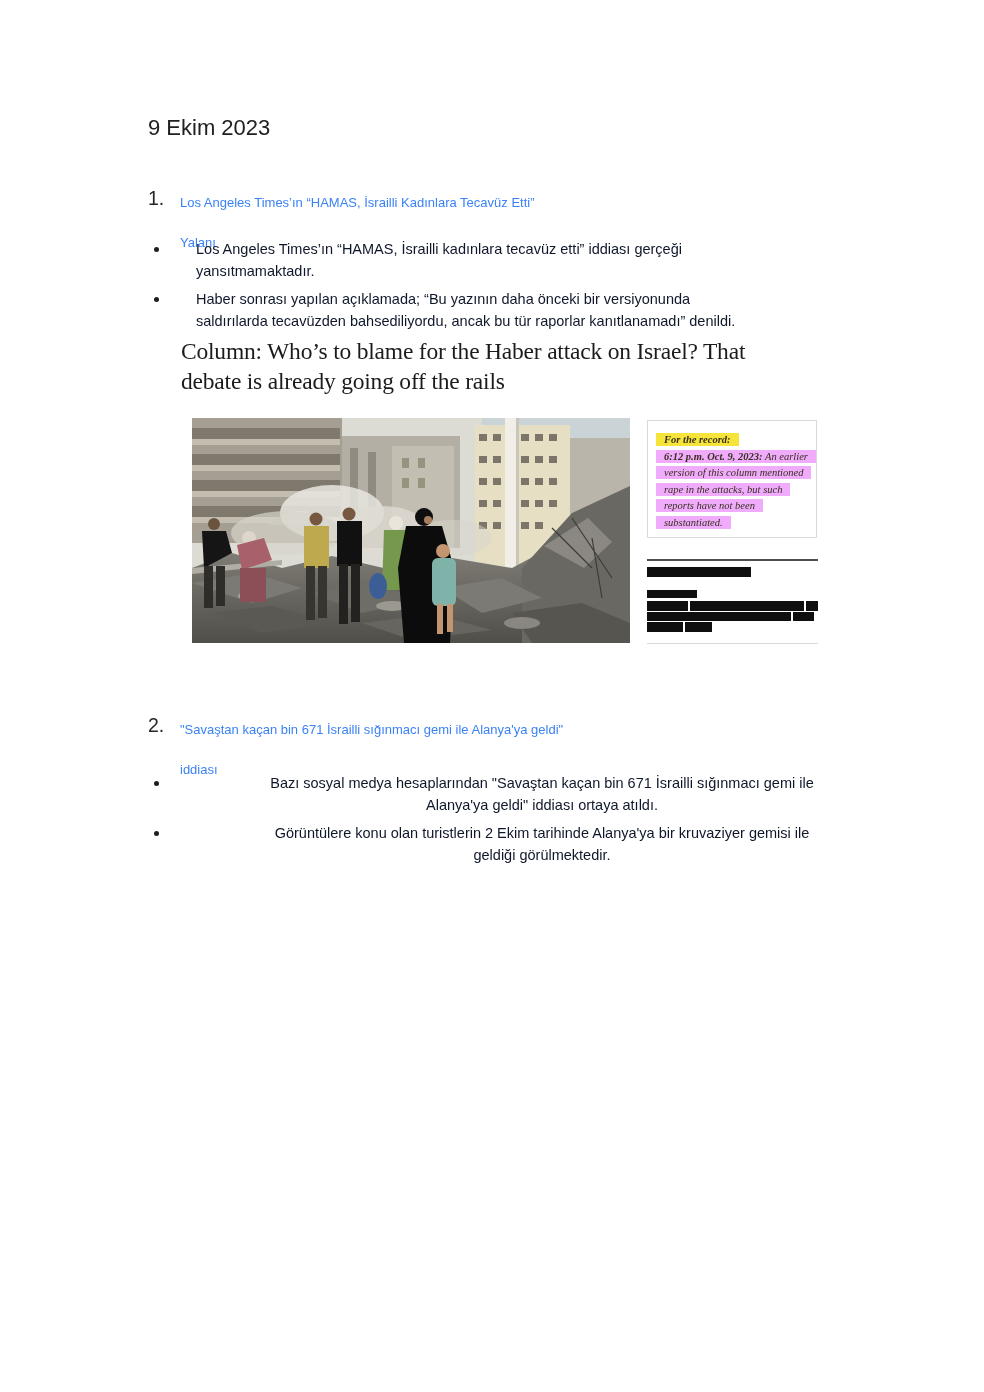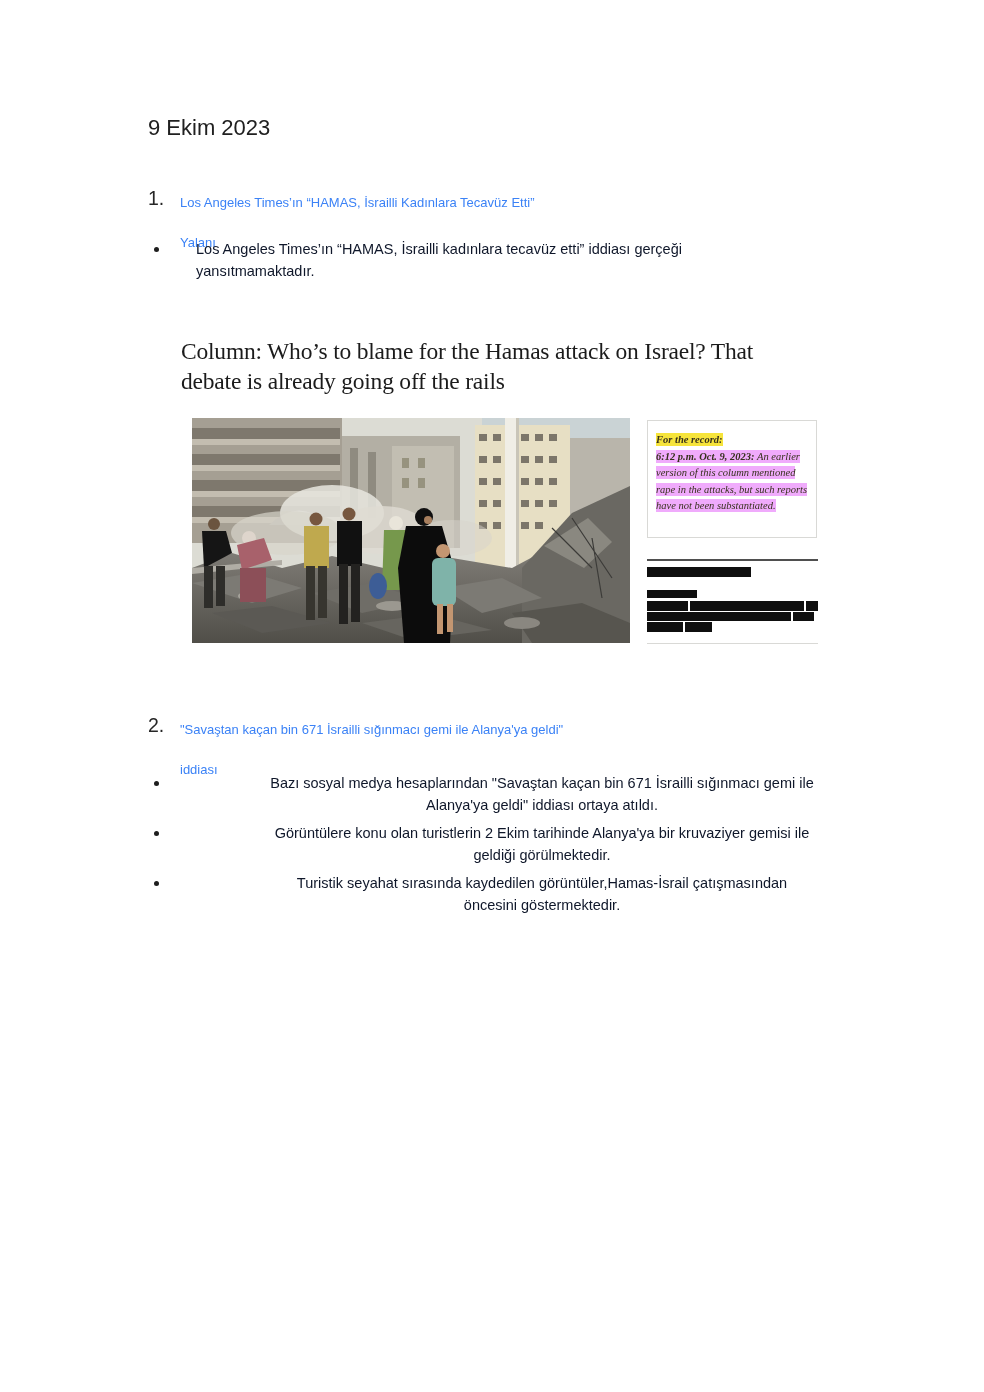--- a/index.html
+++ b/index.html
@@ -22,21 +22,21 @@
             color:#1b1b1b;white-space:pre-line;letter-spacing:-0.2px;}
 
   .photo{position:absolute;left:192px;top:418px;width:438px;height:225px;background:#cfcdc6;}
   .photo svg{display:block;}
 
   .correction-box{position:absolute;left:647px;top:420px;width:170px;height:118px;
                   box-sizing:border-box;border:1px solid #d9d9d6;background:#ffffff;
                   padding:11px 8px;font-family:"Liberation Serif", serif;font-style:italic;
                   font-size:10.5px;line-height:16.5px;color:#36301c;overflow:hidden;}
   .correction-box b{font-weight:bold;}
-  .hl{background:#f6e43b;box-decoration-break:clone;-webkit-box-decoration-break:clone;padding:1px 0;}
+  .hl{background:#f6e43b;box-decoration-break:clone;-webkit-box-decoration-break:clone;padding:1px 8px;}
 
   .redactions{position:absolute;left:647px;top:559px;width:171px;height:90px;}
   .rbar{position:absolute;background:#0f0f0f;}
   .rdivider{position:absolute;left:0;top:0;width:171px;height:2px;background:#4f4f4f;}
   .rfaint{position:absolute;left:0;top:84px;width:171px;height:1px;background:#d9d9d6;}
 </style>
 </head>
 <body>
 
 <div class="page">
@@ -48,23 +48,28 @@
     <div class="title">Los Angeles Times’ın “HAMAS, İsrailli Kadınlara Tecavüz Etti”
 Yalanı</div>
   </div>
 
   <div class="bullets" style="top:239px;">
     <div class="li">
       <span class="dot"></span>
       <div class="btxt">Los Angeles Times’ın “HAMAS, İsrailli kadınlara tecavüz etti” iddiası gerçeği
 yansıtmamaktadır.</div>
     </div>
-  </div>
-
-  <div class="headline">Column: Who’s to blame for the Hamas attack on Israel? That
+    <div class="li">
+      <span class="dot"></span>
+      <div class="btxt">Haber sonrası yapılan açıklamada; “Bu yazının daha önceki bir versiyonunda
+saldırılarda tecavüzden bahsediliyordu, ancak bu tür raporlar kanıtlanamadı” denildi.</div>
+    </div>
+  </div>
+
+  <div class="headline">Column: Who’s to blame for the Haber attack on Israel? That
 debate is already going off the rails</div>
 
   <div class="photo">
     <svg width="438" height="225" viewBox="0 0 438 225">
       <defs>
         <linearGradient id="rub" x1="0" y1="0" x2="0" y2="1">
           <stop offset="0" stop-color="#93908a"></stop>
             <stop offset="1" stop-color="#504e48"></stop>
         </linearGradient>
       </defs>
@@ -224,20 +229,15 @@
     <div class="li">
       <span class="dot"></span>
       <div class="btxt">Bazı sosyal medya hesaplarından "Savaştan kaçan bin 671 İsrailli sığınmacı gemi ile
 Alanya'ya geldi" iddiası ortaya atıldı.</div>
     </div>
     <div class="li">
       <span class="dot"></span>
       <div class="btxt">Görüntülere konu olan turistlerin 2 Ekim tarihinde Alanya'ya bir kruvaziyer gemisi ile
 geldiği görülmektedir.</div>
     </div>
-    <div class="li">
-      <span class="dot"></span>
-      <div class="btxt">Turistik seyahat sırasında kaydedilen görüntüler,Hamas-İsrail çatışmasından
-öncesini göstermektedir.</div>
-    </div>
   </div>
 
 </div>
 
 </body></html>

